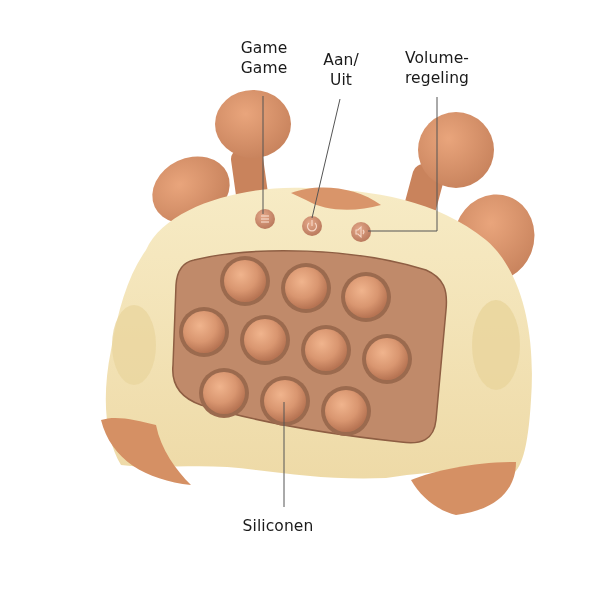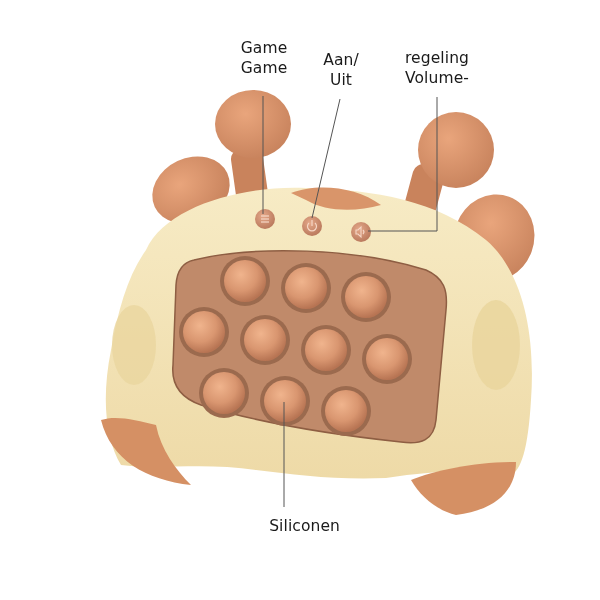--- a/index.html
+++ b/index.html
@@ -142,19 +142,19 @@
 
 <div class="label" style="left:210px;top:38px;width:76px;">
   <div>Game</div>
   <div>Game</div>
 </div>
 <div class="label" style="left:300px;top:50px;width:50px;">
   <div>Aan/</div>
   <div>Uit</div>
 </div>
 <div class="label" style="left:375px;top:48px;width:92px;">
+  <div>Volume-</div>
   <div>regeling</div>
-  <div>Volume-</div>
 </div>
-<div class="label" style="left:200px;top:516px;width:124px;text-align:right;">
+<div class="label" style="left:200px;top:516px;width:124px;">
   <div>Siliconen</div>
 </div>
 </div>
 
 </body></html>

